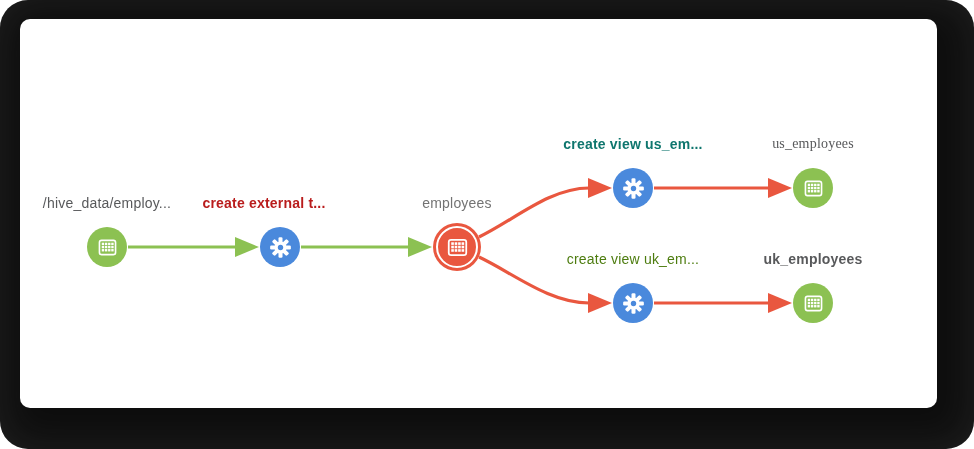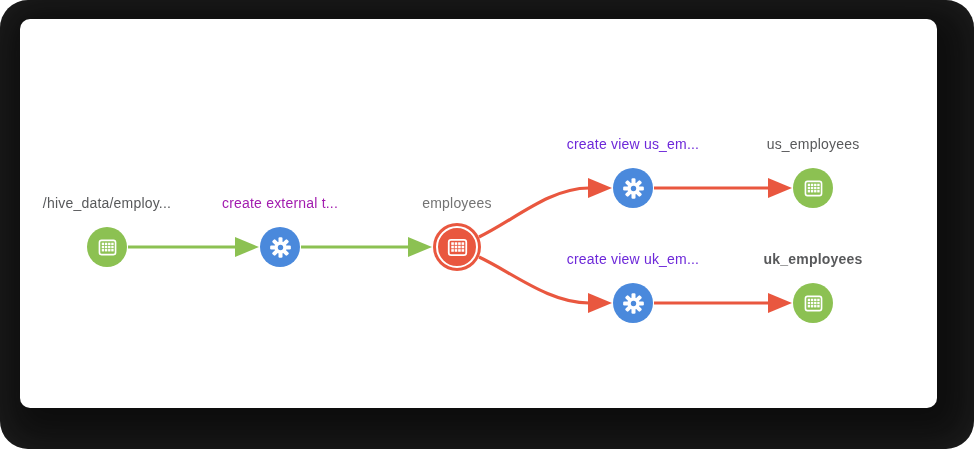--- a/index.html
+++ b/index.html
@@ -92,21 +92,21 @@
               <rect x="9.3" y="10.3" width="2.5" height="2.5" fill="#fff"></rect>
               <rect x="12.6" y="10.3" width="2.5" height="2.5" fill="#fff"></rect>
               <rect x="15.9" y="10.3" width="2.5" height="2.5" fill="#fff"></rect>
               <rect x="6" y="13.6" width="2.5" height="2.5" fill="#fff"></rect>
               <rect x="9.3" y="13.6" width="2.5" height="2.5" fill="#fff"></rect>
               <rect x="12.6" y="13.6" width="2.5" height="2.5" fill="#fff"></rect>
               <rect x="15.9" y="13.6" width="2.5" height="2.5" fill="#fff"></rect>
             </svg>
           </span>
         </div>
-        <div class="node-label" style="left: 140px; top: 175px; color: #a21caf;">create external t...</div>
+        <div class="node-label" style="left: 124px; top: 175px; color: #b91c1c; font-weight: bold;">create external t...</div>
         <div class="node-circle" style="left: 240px; top: 208px; width: 40px; height: 40px; background: rgb(74, 137, 220);">
           <span style="display: flex;">
             <svg width="23" height="23" viewBox="-12 -12 24 24">
               <g fill="#fff">
                 <rect x="-2.1" y="-10.8" width="4.2" height="6" rx="1.3" transform="rotate(0)"></rect>
                 <rect x="-2.1" y="-10.8" width="4.2" height="6" rx="1.3" transform="rotate(45)"></rect>
                 <rect x="-2.1" y="-10.8" width="4.2" height="6" rx="1.3" transform="rotate(90)"></rect>
                 <rect x="-2.1" y="-10.8" width="4.2" height="6" rx="1.3" transform="rotate(135)"></rect>
                 <rect x="-2.1" y="-10.8" width="4.2" height="6" rx="1.3" transform="rotate(180)"></rect>
                 <rect x="-2.1" y="-10.8" width="4.2" height="6" rx="1.3" transform="rotate(225)"></rect>
@@ -132,60 +132,60 @@
               <rect x="9.3" y="10.3" width="2.5" height="2.5" fill="#fff"></rect>
               <rect x="12.6" y="10.3" width="2.5" height="2.5" fill="#fff"></rect>
               <rect x="15.9" y="10.3" width="2.5" height="2.5" fill="#fff"></rect>
               <rect x="6" y="13.6" width="2.5" height="2.5" fill="#fff"></rect>
               <rect x="9.3" y="13.6" width="2.5" height="2.5" fill="#fff"></rect>
               <rect x="12.6" y="13.6" width="2.5" height="2.5" fill="#fff"></rect>
               <rect x="15.9" y="13.6" width="2.5" height="2.5" fill="#fff"></rect>
             </svg>
           </span>
         </div>
-        <div class="node-label" style="left: 493px; top: 116px; color: #6d28d9;">create view us_em...</div>
+        <div class="node-label" style="left: 493px; top: 116px; color: #0f766e; font-weight: bold;">create view us_em...</div>
         <div class="node-circle" style="left: 593px; top: 149px; width: 40px; height: 40px; background: rgb(74, 137, 220);">
           <span style="display: flex;">
             <svg width="23" height="23" viewBox="-12 -12 24 24">
               <g fill="#fff">
                 <rect x="-2.1" y="-10.8" width="4.2" height="6" rx="1.3" transform="rotate(0)"></rect>
                 <rect x="-2.1" y="-10.8" width="4.2" height="6" rx="1.3" transform="rotate(45)"></rect>
                 <rect x="-2.1" y="-10.8" width="4.2" height="6" rx="1.3" transform="rotate(90)"></rect>
                 <rect x="-2.1" y="-10.8" width="4.2" height="6" rx="1.3" transform="rotate(135)"></rect>
                 <rect x="-2.1" y="-10.8" width="4.2" height="6" rx="1.3" transform="rotate(180)"></rect>
                 <rect x="-2.1" y="-10.8" width="4.2" height="6" rx="1.3" transform="rotate(225)"></rect>
                 <rect x="-2.1" y="-10.8" width="4.2" height="6" rx="1.3" transform="rotate(270)"></rect>
                 <rect x="-2.1" y="-10.8" width="4.2" height="6" rx="1.3" transform="rotate(315)"></rect>
                 <circle r="6.3"></circle>
               </g>
               <circle r="2.8" fill="#4A89DC"></circle>
             </svg>
           </span>
         </div>
-        <div class="node-label" style="left: 673px; top: 116px; color: rgb(88, 89, 91);">us_employees</div>
+        <div class="node-label" style="left: 673px; top: 116px; color: rgb(88, 89, 91); font-family: Liberation Serif, serif;">us_employees</div>
         <div class="node-circle" style="left: 773px; top: 149px; width: 40px; height: 40px; background: rgb(140, 193, 82);">
           <span style="display: flex;">
             <svg width="23" height="23" viewBox="0 0 24 24">
               <rect x="3.6" y="4.6" width="16.8" height="14.8" rx="2.2" fill="none" stroke="#fff" stroke-width="1.7"></rect>
               <rect x="6" y="7" width="2.5" height="2.5" fill="#fff"></rect>
               <rect x="9.3" y="7" width="2.5" height="2.5" fill="#fff"></rect>
               <rect x="12.6" y="7" width="2.5" height="2.5" fill="#fff"></rect>
               <rect x="15.9" y="7" width="2.5" height="2.5" fill="#fff"></rect>
               <rect x="6" y="10.3" width="2.5" height="2.5" fill="#fff"></rect>
               <rect x="9.3" y="10.3" width="2.5" height="2.5" fill="#fff"></rect>
               <rect x="12.6" y="10.3" width="2.5" height="2.5" fill="#fff"></rect>
               <rect x="15.9" y="10.3" width="2.5" height="2.5" fill="#fff"></rect>
               <rect x="6" y="13.6" width="2.5" height="2.5" fill="#fff"></rect>
               <rect x="9.3" y="13.6" width="2.5" height="2.5" fill="#fff"></rect>
               <rect x="12.6" y="13.6" width="2.5" height="2.5" fill="#fff"></rect>
               <rect x="15.9" y="13.6" width="2.5" height="2.5" fill="#fff"></rect>
             </svg>
           </span>
         </div>
-        <div class="node-label" style="left: 493px; top: 231px; color: #6d28d9;">create view uk_em...</div>
+        <div class="node-label" style="left: 493px; top: 231px; color: #4d7c0f;">create view uk_em...</div>
         <div class="node-circle" style="left: 593px; top: 264px; width: 40px; height: 40px; background: rgb(74, 137, 220);">
           <span style="display: flex;">
             <svg width="23" height="23" viewBox="-12 -12 24 24">
               <g fill="#fff">
                 <rect x="-2.1" y="-10.8" width="4.2" height="6" rx="1.3" transform="rotate(0)"></rect>
                 <rect x="-2.1" y="-10.8" width="4.2" height="6" rx="1.3" transform="rotate(45)"></rect>
                 <rect x="-2.1" y="-10.8" width="4.2" height="6" rx="1.3" transform="rotate(90)"></rect>
                 <rect x="-2.1" y="-10.8" width="4.2" height="6" rx="1.3" transform="rotate(135)"></rect>
                 <rect x="-2.1" y="-10.8" width="4.2" height="6" rx="1.3" transform="rotate(180)"></rect>
                 <rect x="-2.1" y="-10.8" width="4.2" height="6" rx="1.3" transform="rotate(225)"></rect>

